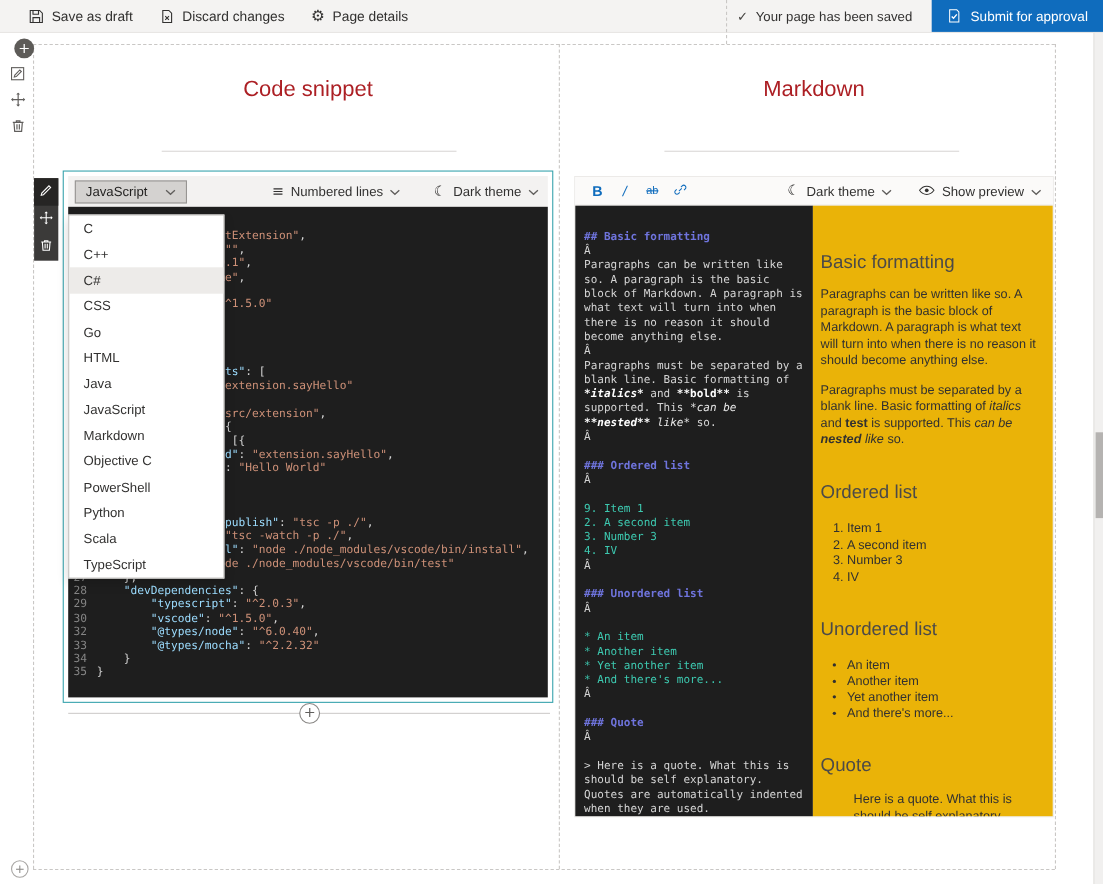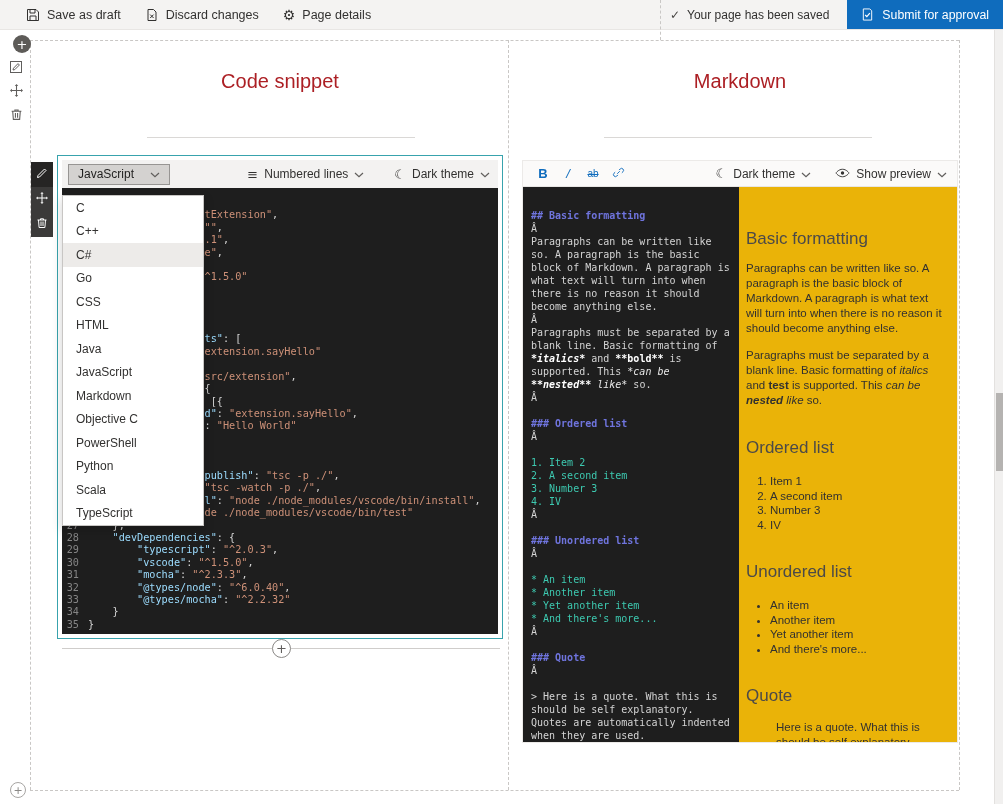--- a/index.html
+++ b/index.html
@@ -275,34 +275,33 @@
       <div class="cl"><span class="ln">21</span><span class="cc">    },</span></div>
       <div class="cl"><span class="ln">22</span><span class="cc">    <span class="k">"scripts"</span>: {</span></div>
       <div class="cl"><span class="ln">23</span><span class="cc">        <span class="k">"vscode:prepublish"</span>: <span class="s">"tsc -p ./"</span>,</span></div>
       <div class="cl"><span class="ln">24</span><span class="cc">        <span class="k">"compile"</span>: <span class="s">"tsc -watch -p ./"</span>,</span></div>
       <div class="cl"><span class="ln">25</span><span class="cc">        <span class="k">"postinstall"</span>: <span class="s">"node ./node_modules/vscode/bin/install"</span>,</span></div>
       <div class="cl"><span class="ln">26</span><span class="cc">        <span class="k">"test"</span>: <span class="s">"node ./node_modules/vscode/bin/test"</span></span></div>
       <div class="cl"><span class="ln">27</span><span class="cc">    },</span></div>
       <div class="cl"><span class="ln">28</span><span class="cc">    <span class="k">"devDependencies"</span>: {</span></div>
       <div class="cl"><span class="ln">29</span><span class="cc">        <span class="k">"typescript"</span>: <span class="s">"^2.0.3"</span>,</span></div>
       <div class="cl"><span class="ln">30</span><span class="cc">        <span class="k">"vscode"</span>: <span class="s">"^1.5.0"</span>,</span></div>
-      <div class="cl"><span class="ln">31</span><span class="cc">        <span class="k">"mocha"</span>: <span class="s">"^2.3.3"</span>,</span></div>
       <div class="cl"><span class="ln">32</span><span class="cc">        <span class="k">"@types/node"</span>: <span class="s">"^6.0.40"</span>,</span></div>
       <div class="cl"><span class="ln">33</span><span class="cc">        <span class="k">"@types/mocha"</span>: <span class="s">"^2.2.32"</span></span></div>
       <div class="cl"><span class="ln">34</span><span class="cc">    }</span></div>
       <div class="cl"><span class="ln">35</span><span class="cc">}</span></div>
     </div>
 </div>
 
 <div class="lang-menu" id="lang-menu">
     <div class="menu-item">C</div>
     <div class="menu-item">C++</div>
     <div class="menu-item hl">C#</div>
+    <div class="menu-item">CSS</div>
     <div class="menu-item">Go</div>
-    <div class="menu-item">CSS</div>
     <div class="menu-item">HTML</div>
     <div class="menu-item">Java</div>
     <div class="menu-item">JavaScript</div>
     <div class="menu-item">Markdown</div>
     <div class="menu-item">Objective C</div>
     <div class="menu-item">PowerShell</div>
     <div class="menu-item">Python</div>
     <div class="menu-item">Scala</div>
     <div class="menu-item">TypeScript</div>
   </div>
@@ -364,21 +363,21 @@
         <div class="ml h2">## Basic formatting</div>
         <div class="ml blank">Â</div>
         <div class="ml p">Paragraphs can be written like so. A paragraph is the basic block of Markdown. A paragraph is what text will turn into when there is no reason it should become anything else.</div>
         <div class="ml blank">Â</div>
         <div class="ml p"><span>Paragraphs must be separated by a blank line. Basic formatting of </span><span class="f-bi">*italics*</span><span> and </span><span class="f-b">**bold**</span><span> is supported. This </span><span class="f-i">*can be </span><span class="f-bi">**nested**</span><span class="f-i"> like*</span><span> so.</span></div>
         <div class="ml blank">Â</div>
         <div class="ml empty">&nbsp;</div>
         <div class="ml h3">### Ordered list</div>
         <div class="ml blank">Â</div>
         <div class="ml empty">&nbsp;</div>
-        <div class="ml ol">1. Item 2</div>
+        <div class="ml ol">9. Item 1</div>
         <div class="ml ol">2. A second item</div>
         <div class="ml ol">3. Number 3</div>
         <div class="ml ol">4. IV</div>
         <div class="ml blank">Â</div>
         <div class="ml empty">&nbsp;</div>
         <div class="ml h3">### Unordered list</div>
         <div class="ml blank">Â</div>
         <div class="ml empty">&nbsp;</div>
         <div class="ml ul">* An item</div>
         <div class="ml ul">* Another item</div>

